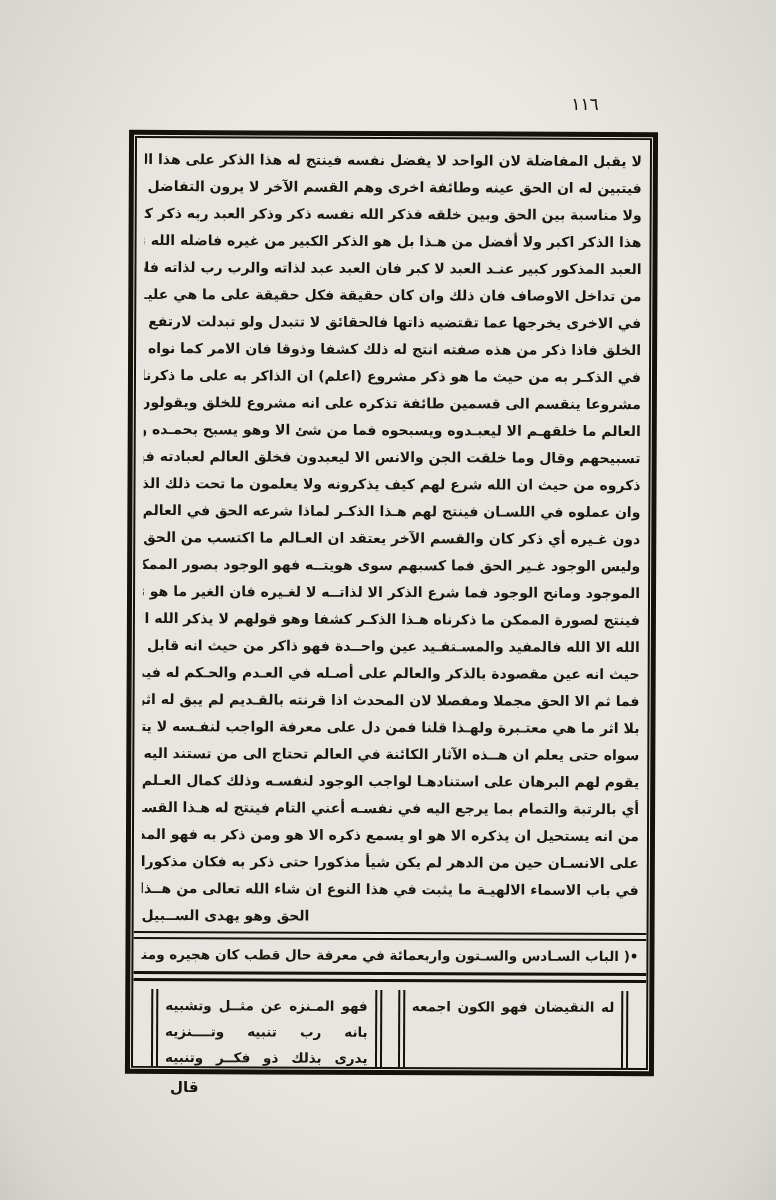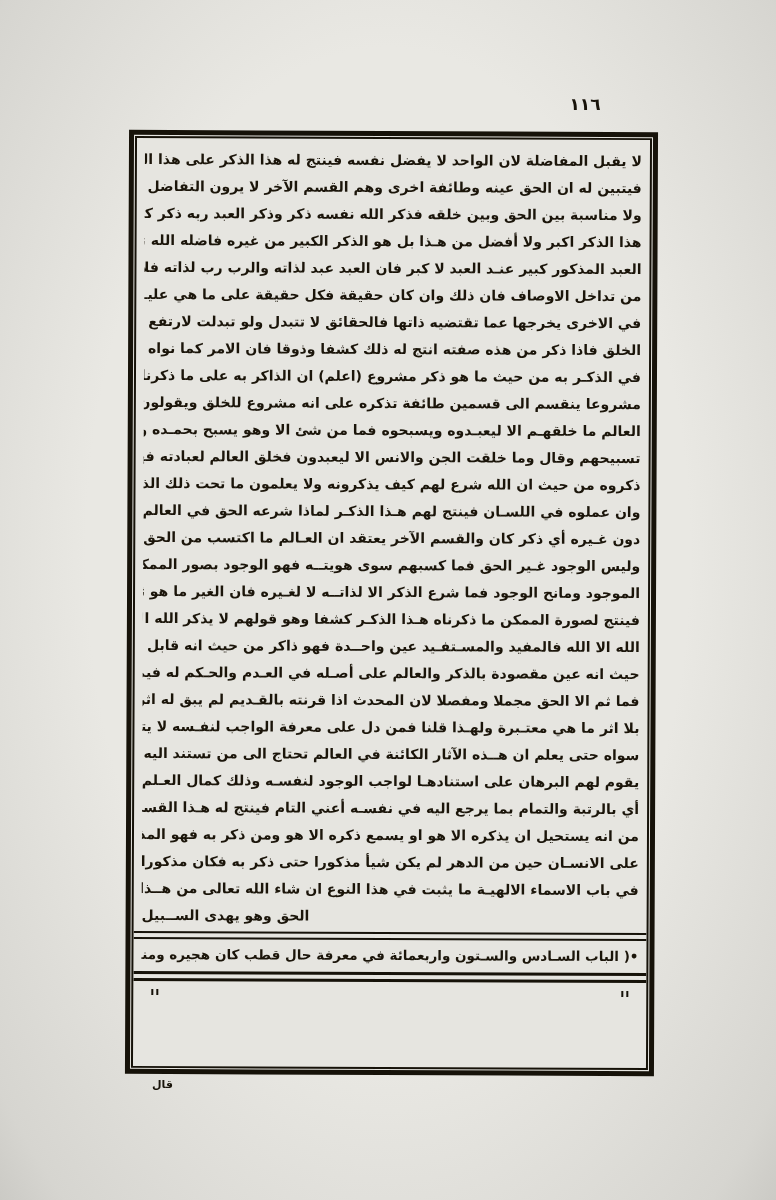--- a/index.html
+++ b/index.html
@@ -7,21 +7,21 @@
     width:776px;height:1200px;overflow:hidden;
     font-family:"DejaVu Sans",sans-serif;
   }
   .page{
     position:relative;width:776px;height:1200px;
     background:radial-gradient(ellipse at 50% 46%, #e9e8e3 55%, #d6d5d0 92%, #cbcac5 100%);
     color:#181309;
   }
   .page-number{
     position:absolute;top:94px;left:560px;width:50px;
-    text-align:center;font-size:17px;font-weight:bold;letter-spacing:2px;
+    text-align:center;font-size:17px;font-weight:normal;letter-spacing:2px;
   }
   .frame{
     position:absolute;left:127px;top:131px;width:519px;height:934px;
     border:5px solid #161209;
     transform:rotate(0.25deg);
     background:#e6e5e0;
   }
   .frame-inner{
     position:absolute;inset:1px;border:2px solid #161209;
     padding:8px 8px 0 8px;overflow:hidden;
@@ -62,22 +62,22 @@
     border-right:7px double #161209;
     padding:3px 7px;
   }
   .verse-line{
     font-size:13.5px;font-weight:bold;line-height:26px;height:26px;
     white-space:nowrap;overflow:hidden;
     text-align:justify;text-align-last:justify;
     color:#1b150a;
   }
   .catchword{
-    position:absolute;left:152px;top:1078px;
-    font-size:11px;font-weight:bold;direction:rtl;
+    position:absolute;left:170px;top:1078px;
+    font-size:15px;font-weight:bold;direction:rtl;
   }
 </style>
 </head>
 <body>
 
 <div class="page">
 
   <div class="page-number">١١٦</div>
 
   <div class="frame">
@@ -116,20 +116,26 @@
         </div>
 
       <div class="rule"></div>
 
       <div class="chapter-heading">•( الباب السـادس والسـتون واربعمائة في معرفة حال قطب كان هجيره ومنزله سبحان الله )•</div>
 
       <div class="rule heavy"></div>
 
       <div class="verses">
         <div class="verse-cell" id="verse-right">
+            <div class="verse-line">له النقيضان فهو الكون اجمعه</div>
+          </div>
+        <div class="verse-cell" id="verse-left">
+            <div class="verse-line">فهو المـنزه عن مثــل وتشبيه</div>
+            <div class="verse-line">بانه رب تنبيه وتــــنزيه</div>
+            <div class="verse-line">يدرى بذلك ذو فكــر وتنبيه</div>
           </div>
       </div>
 
     </div>
   </div>
 
   <div class="catchword">قال</div>
 
 </div>
 

